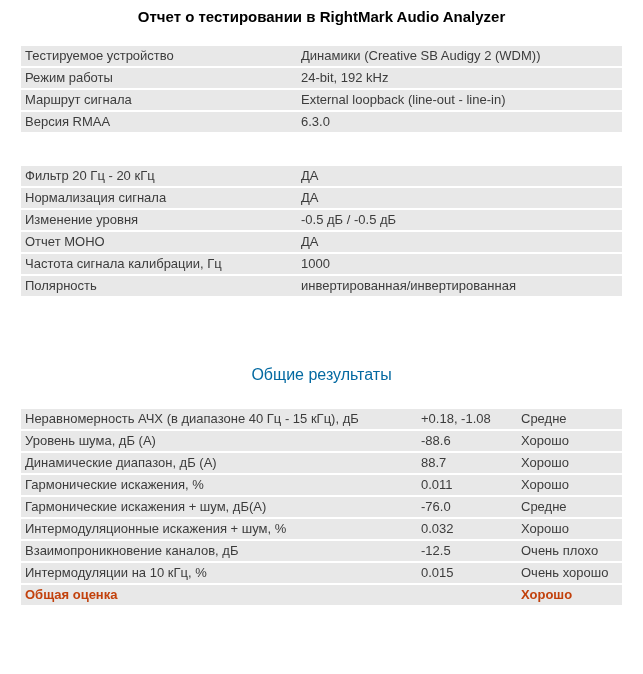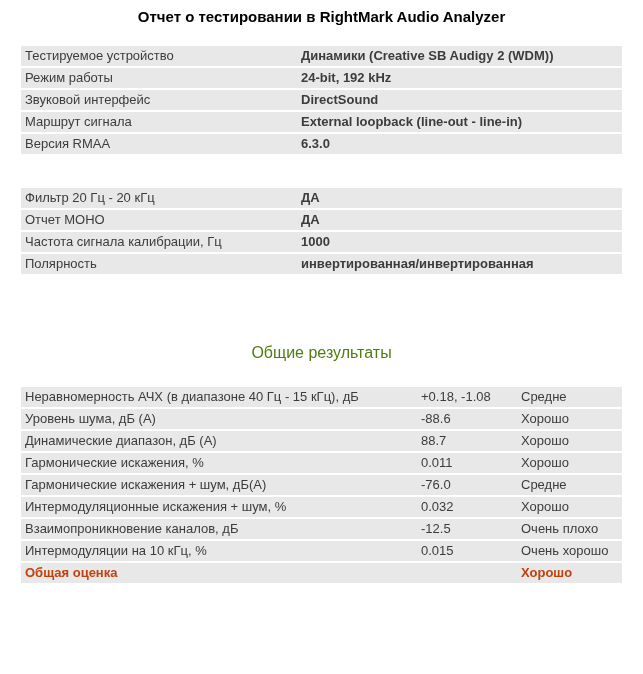--- a/index.html
+++ b/index.html
@@ -39,27 +39,27 @@
     padding: 0 4px;
     vertical-align: middle;
     white-space: nowrap;
     overflow: hidden;
   }
   #device-table { margin-top: 16px; }
   #settings-table { margin-top: 30px; }
   #device-table td.col-label,
   #settings-table td.col-label { width: 276px; }
   #device-table td.col-value,
-  #settings-table td.col-value { width: 325px; font-weight: bold; }
+  #settings-table td.col-value { width: 325px; }
   .section-heading {
     margin: 68px 0 23px 0;
     font-size: 16px;
     line-height: 18px;
     font-weight: normal;
-    color: #4d7c0f;
+    color: #0369a1;
     text-align: center;
   }
   #results-table td.col-label { width: 396px; }
   #results-table td.col-value { width: 100px; text-align: left; }
   #results-table td.col-assessment { width: 105px; text-align: left; }
   #results-table tr.overall-row td {
     font-weight: bold;
     color: #c2410c;
   }
 </style>
@@ -74,24 +74,20 @@
       <tr>
         <td class="col-label">Тестируемое устройство</td>
         <td class="col-value">Динамики (Creative SB Audigy 2 (WDM))</td>
       </tr>
 
       <tr>
         <td class="col-label">Режим работы</td>
         <td class="col-value">24-bit, 192 kHz</td>
       </tr>
 
-      <tr>
-        <td class="col-label">Звуковой интерфейс</td>
-        <td class="col-value">DirectSound</td>
-      </tr>
 
       <tr>
         <td class="col-label">Маршрут сигнала</td>
         <td class="col-value">External loopback (line-out - line-in)</td>
       </tr>
 
       <tr>
         <td class="col-label">Версия RMAA</td>
         <td class="col-value">6.3.0</td>
       </tr>
@@ -99,21 +95,29 @@
 </table>
 
 <table class="report-table" id="settings-table">
   <tbody>
 
       <tr>
         <td class="col-label">Фильтр 20 Гц - 20 кГц</td>
         <td class="col-value">ДА</td>
       </tr>
 
+      <tr>
+        <td class="col-label">Нормализация сигнала</td>
+        <td class="col-value">ДА</td>
+      </tr>
 
+      <tr>
+        <td class="col-label">Изменение уровня</td>
+        <td class="col-value">-0.5 дБ / -0.5 дБ</td>
+      </tr>
 
       <tr>
         <td class="col-label">Отчет МОНО</td>
         <td class="col-value">ДА</td>
       </tr>
 
       <tr>
         <td class="col-label">Частота сигнала калибрации, Гц</td>
         <td class="col-value">1000</td>
       </tr>

